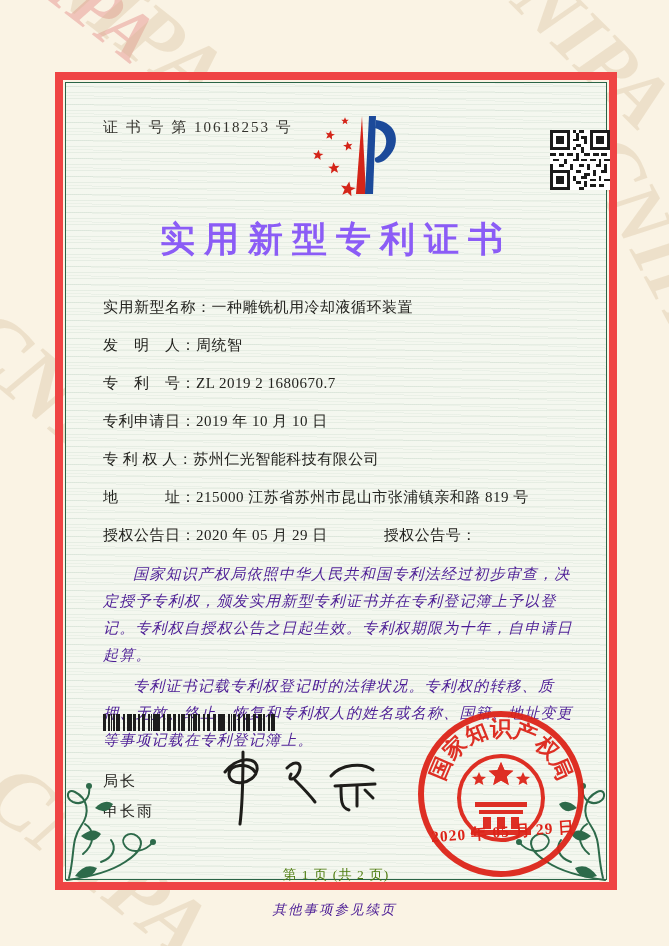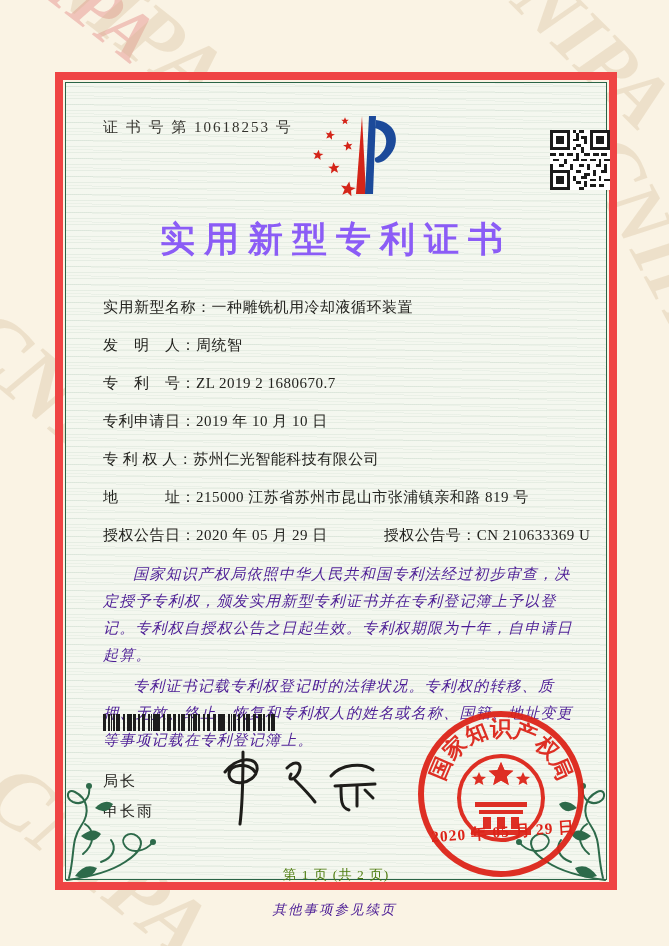--- a/index.html
+++ b/index.html
@@ -198,21 +198,20 @@
         <span class="f-value">215000 江苏省苏州市昆山市张浦镇亲和路 819 号</span>
       </div>
       <div class="f-row">
         <span class="f-split">
           <span class="f-label">授权公告日：</span>
           <span class="f-value">2020 年 05 月 29 日</span>
         </span>
         <span class="f-gap"></span>
         <span class="f-split">
           <span class="f-label">授权公告号：</span>
-          <span class="f-value">CN 210633369 U</span>
         </span>
       </div>
 
       <p class="body-par">国家知识产权局依照中华人民共和国专利法经过初步审查，决定授予专利权，颁发实用新型专利证书并在专利登记簿上予以登记。专利权自授权公告之日起生效。专利权期限为十年，自申请日起算。</p>
       <p class="body-par">专利证书记载专利权登记时的法律状况。专利权的转移、质押、无效、终止、恢复和专利权人的姓名或名称、国籍、地址变更等事项记载在专利登记簿上。</p>
     </div>
 
     <div class="barcode"></div>
 
     <div class="issuer">

